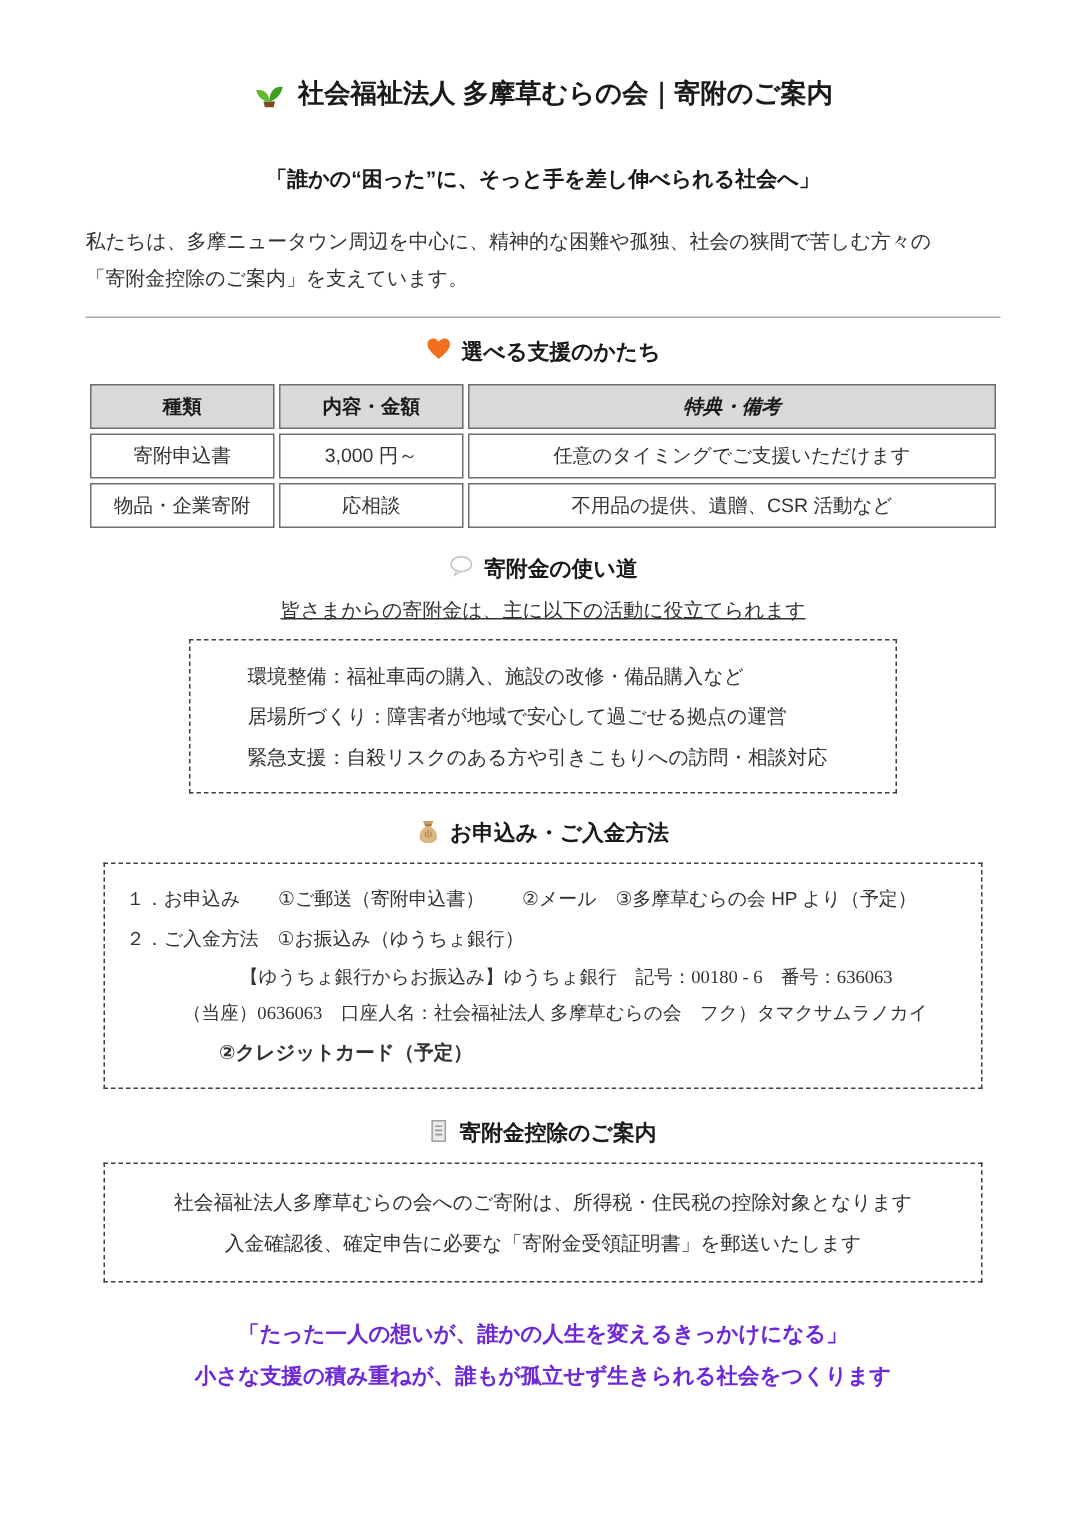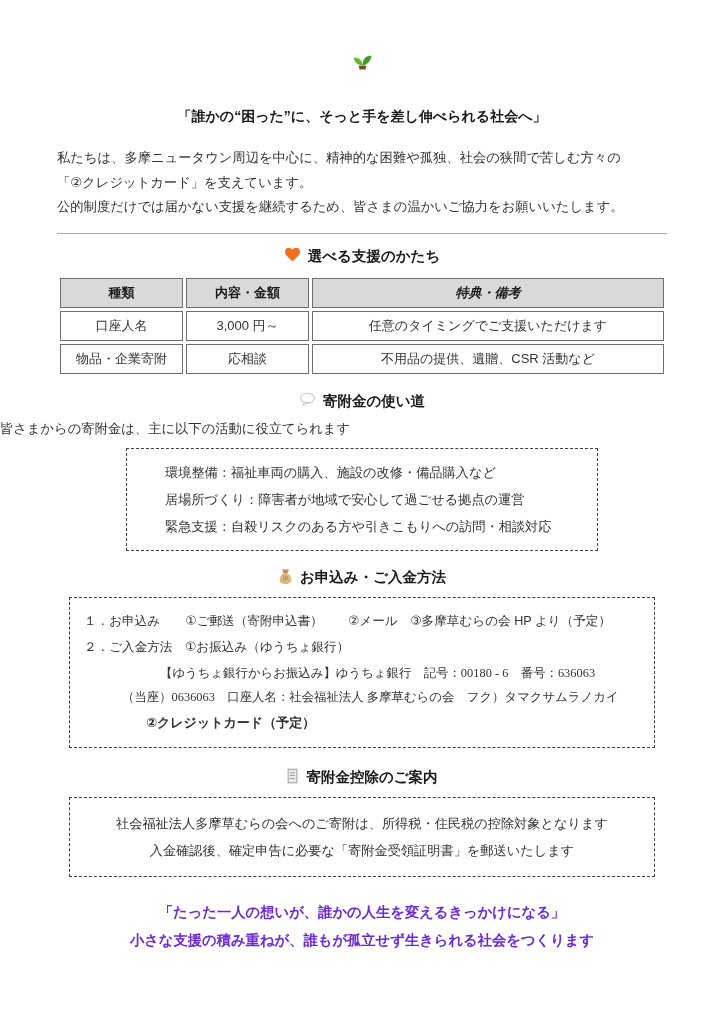--- a/index.html
+++ b/index.html
@@ -20,21 +20,21 @@
 
   table.support { width: 610px; margin: 9px auto 0 auto; border-collapse: separate; border-spacing: 3px; font-size: 13px; }
   table.support th, table.support td { border: 1px solid #6e6e6e; text-align: center; vertical-align: middle; padding: 5px 4px; height: 27px; }
   table.support th { background: #d9d9d9; font-weight: bold; color: #1a1a1a; }
   table.support td { background: #fff; }
   .col-type { width: 123px; }
   .col-amount { width: 123px; }
   .col-note { width: 352px; font-style: italic; }
 
   .sec-header.s2 { margin-top: 15px; }
-  .lead { margin-top: 9px; font-size: 13.3px; }
+  .lead { margin-top: 9px; text-align: center; font-size: 13.3px; text-decoration: underline; }
 
   .dash-box { border: 1.6px dashed #3f3f3f; margin: 10px auto 0 auto; }
   .box-usage { width: 472px; padding: 10px 10px 10px 38px; font-size: 13.2px; line-height: 2.05; }
   .sec-header.s3 { margin-top: 17px; }
   .box-apply { width: 586px; padding: 10px 14px 10px 14px; font-size: 12.6px; line-height: 2.1; }
   .bank-line { font-family: "Liberation Serif", "DejaVu Serif", serif; font-size: 12.4px; line-height: 1.95; margin-left: 76px; }
   .bank-line.acct { margin-left: 38px; }
   .credit-line { margin-left: 62px; font-size: 13px; font-weight: bold; }
 
   .sec-header.s4 { margin-top: 20px; }
@@ -48,28 +48,28 @@
 <div class="page">
 
   <header class="doc-title">
     <span class="icon">
       <svg width="21" height="21" viewBox="0 0 20 20">
         <path d="M7.2 18.5 h5.6 l0.9 -3.6 h-7.4 z" fill="#7b4a21"></path>
         <path d="M10 15 C10 9.5 6.5 7.2 1.8 7.4 C2.2 11.8 6 14.8 10 15 Z" fill="#62b82f"></path>
         <path d="M10 15 C10 8.5 13.5 4.8 18.6 5.6 C17.6 11 13.8 14.2 10 15 Z" fill="#3f9e22"></path>
       </svg>
     </span>
+    <span>社会福祉法人 多摩草むらの会｜寄附のご案内</span>
   </header>
 
   <p class="tagline">「誰かの“困った”に、そっと手を差し伸べられる社会へ」</p>
 
   <div class="intro">
     <p>私たちは、多摩ニュータウン周辺を中心に、精神的な困難や孤独、社会の狭間で苦しむ方々の</p>
-    <p>「②クレジットカード」を支えています。</p>
-    <p>公的制度だけでは届かない支援を継続するため、皆さまの温かいご協力をお願いいたします。</p>
+    <p>「寄附金控除のご案内」を支えています。</p>
   </div>
 
   <hr class="rule">
 
   <div class="sec-header s1">
     <span class="icon">
       <svg width="17" height="15" viewBox="0 0 24 22">
         <path d="M12 21 C5 15 1 11 1 6.5 C1 3 3.7 1 6.5 1 C8.8 1 10.9 2.3 12 4.2 C13.1 2.3 15.2 1 17.5 1 C20.3 1 23 3 23 6.5 C23 11 19 15 12 21 Z" fill="#f2701d"></path>
       </svg>
     </span>
@@ -79,21 +79,21 @@
   <table class="support">
     <thead>
       <tr>
         <th class="col-type">種類</th>
         <th class="col-amount">内容・金額</th>
         <th class="col-note">特典・備考</th>
       </tr>
     </thead>
     <tbody>
       <tr>
-        <td>口座人名</td>
+        <td>寄附申込書</td>
         <td>3,000 円～</td>
         <td>任意のタイミングでご支援いただけます</td>
       </tr>
       <tr>
         <td>物品・企業寄附</td>
         <td>応相談</td>
         <td>不用品の提供、遺贈、CSR 活動など</td>
       </tr>
     </tbody>
   </table>

